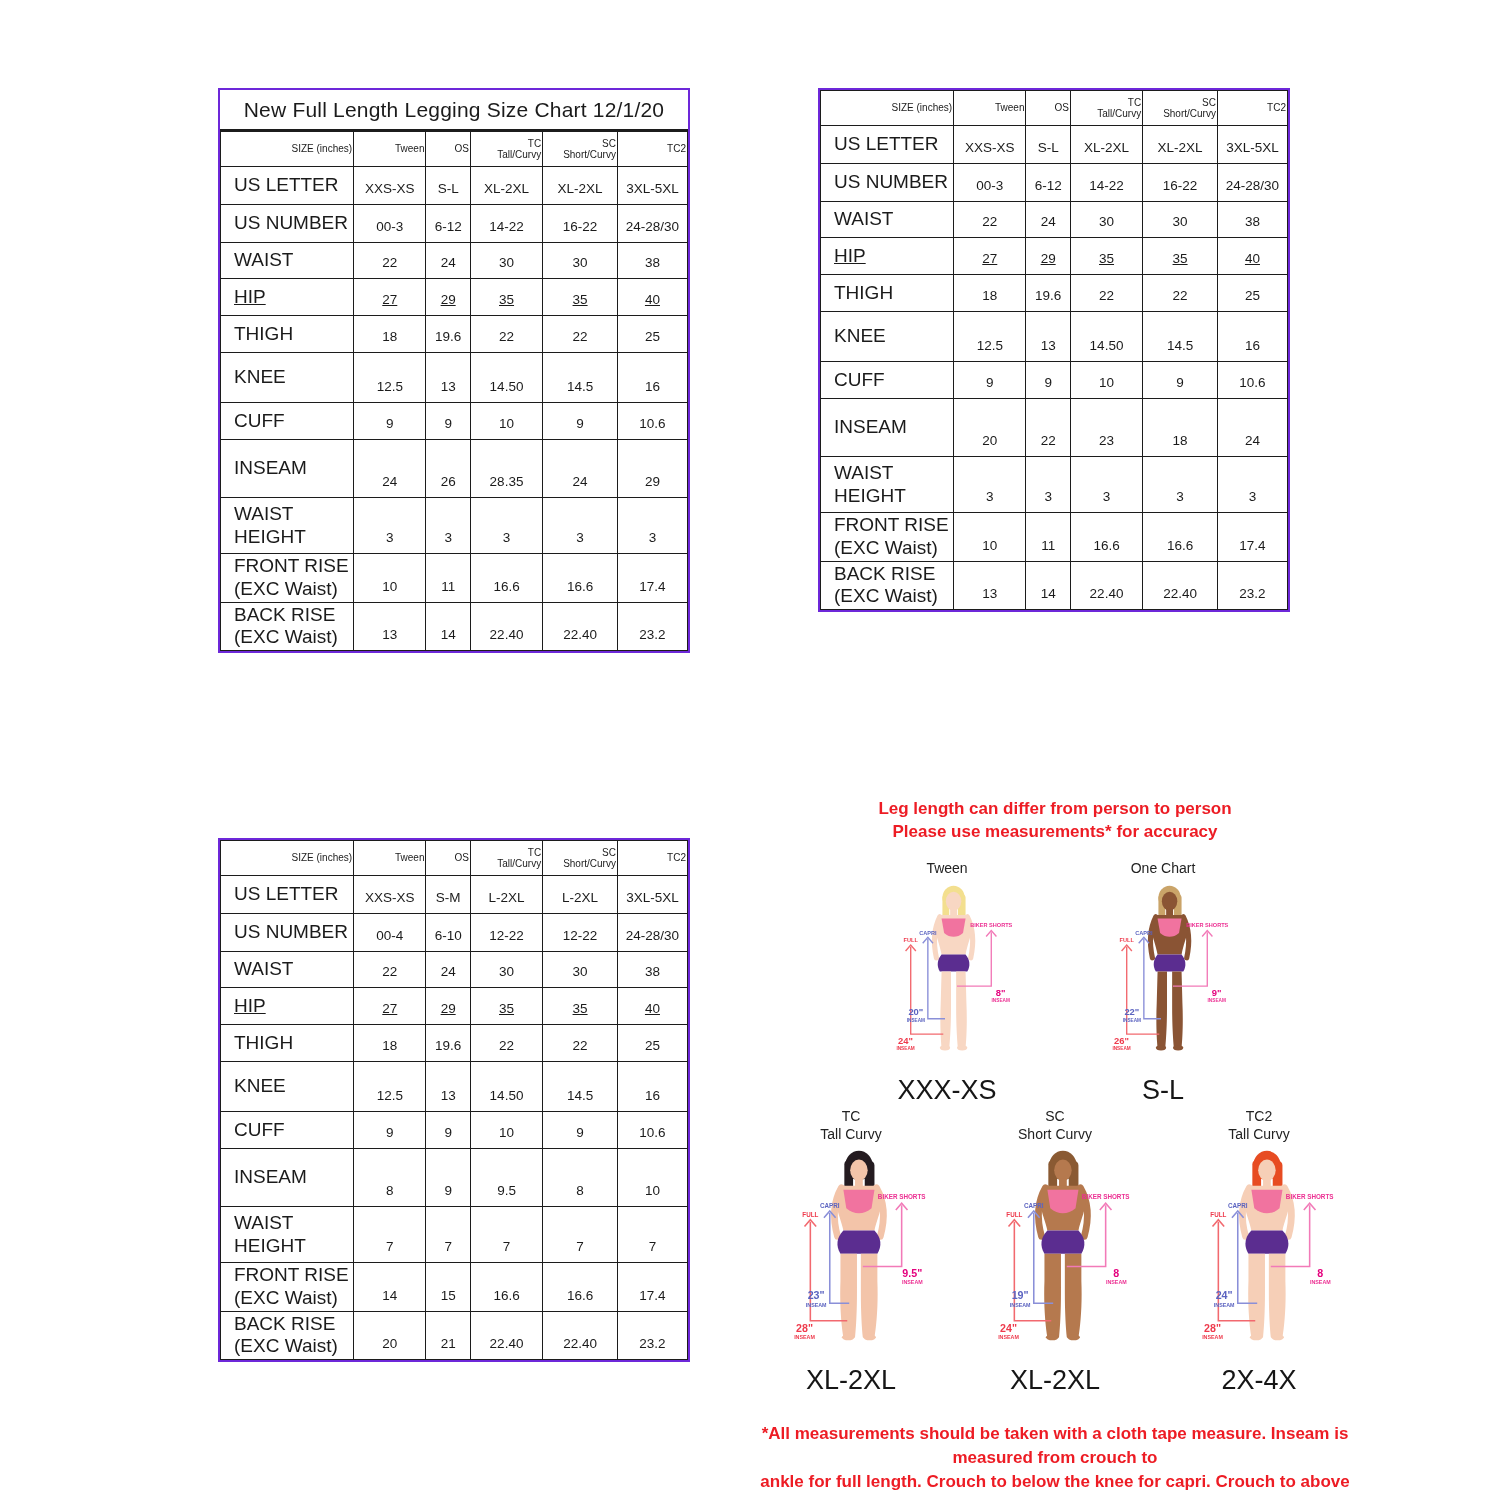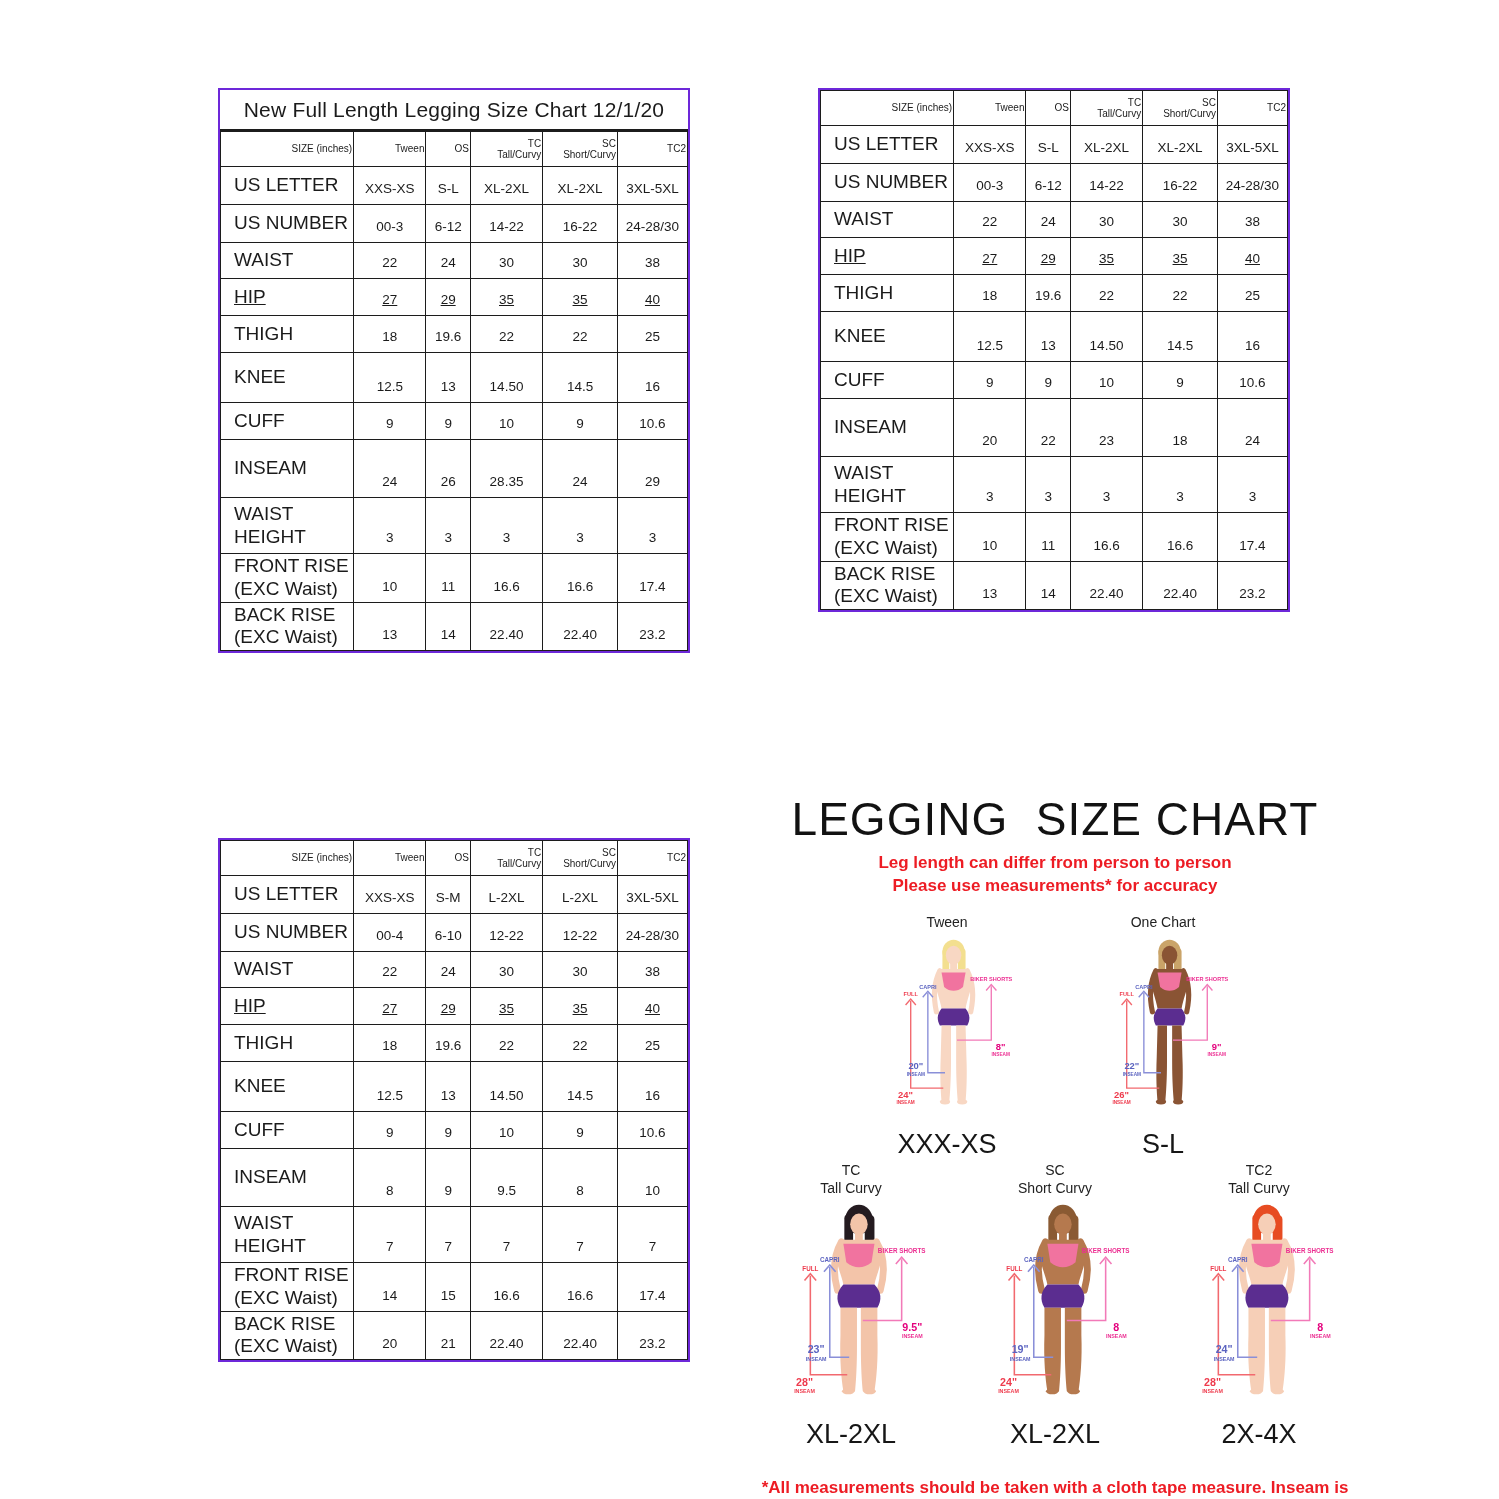--- a/index.html
+++ b/index.html
@@ -557,21 +557,20 @@
             <td class="val">21</td>
             <td class="val">22.40</td>
             <td class="val">22.40</td>
             <td class="val">23.2</td>
           </tr>
         </tbody>
     </table>
   </div>
 
   <div class="legging-chart">
-    <div class="lc-title">LEGGING  SIZE CHART</div>
     <div class="lc-subtitle">
       <div>Leg length can differ from person to person</div>
       <div>Please use measurements* for accuracy</div>
     </div>
 
     <div class="fig-row row1">
 
       <div class="fig-card">
         <div class="fig-top">
           <div>Tween</div>

